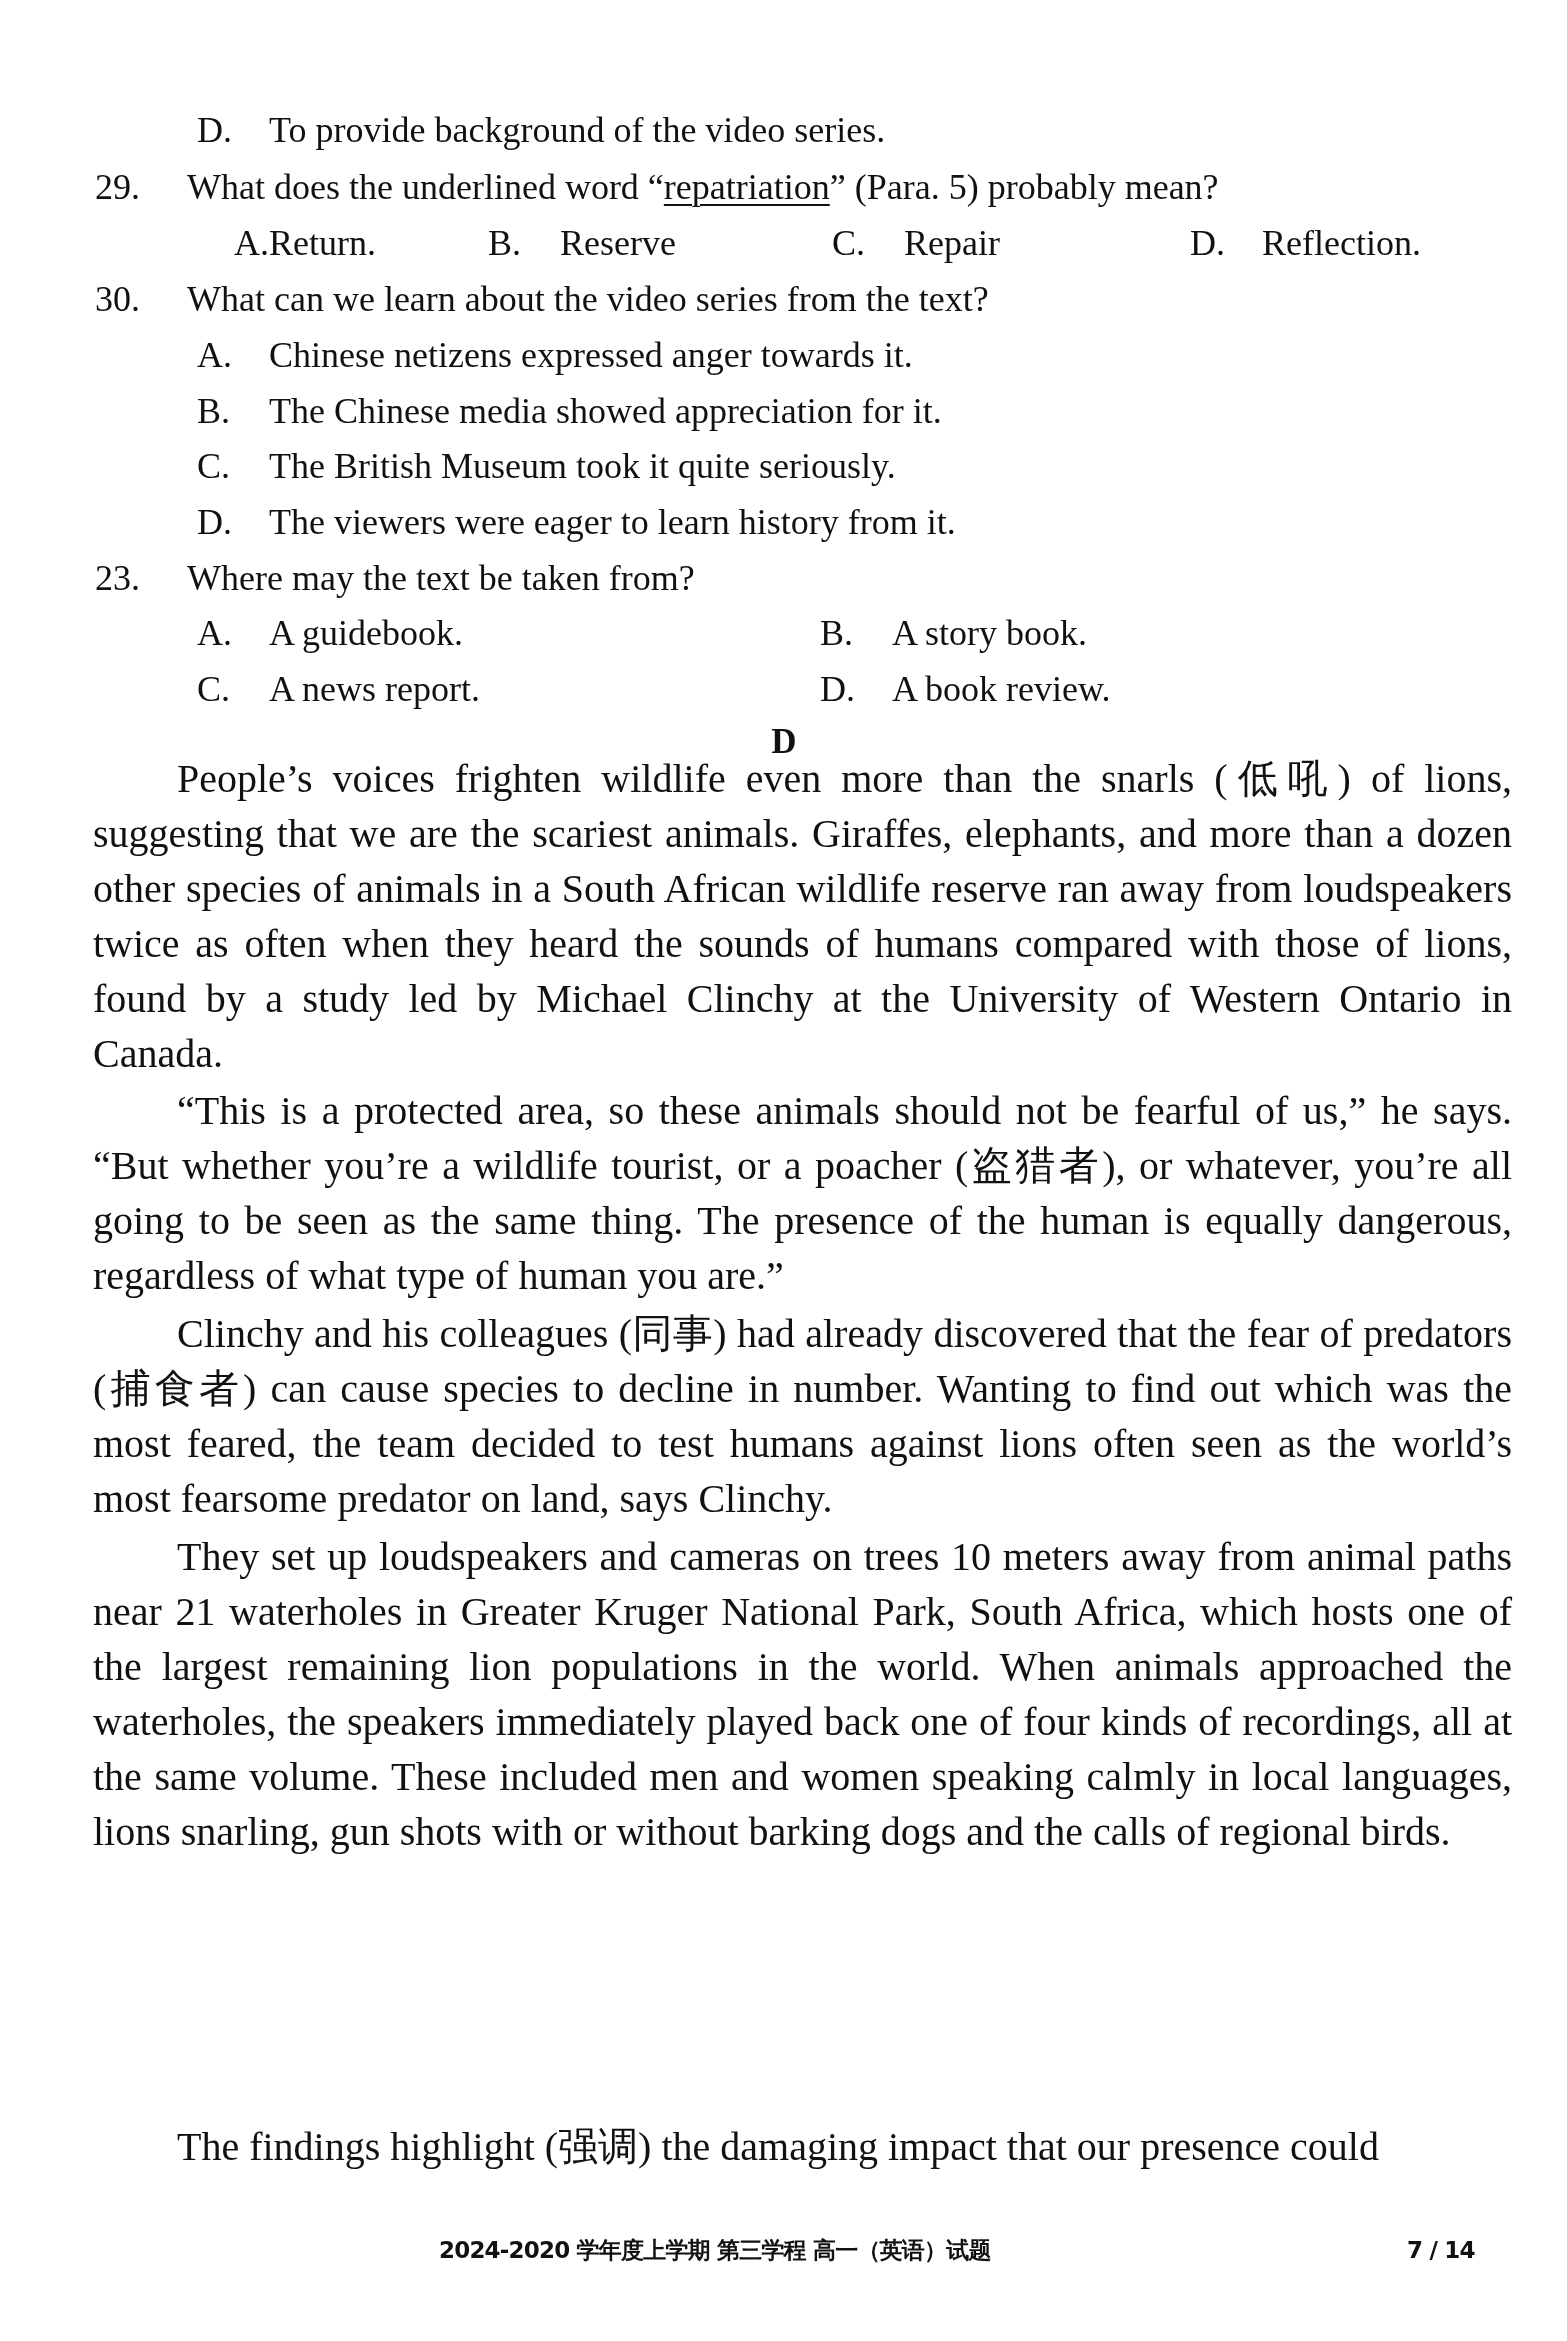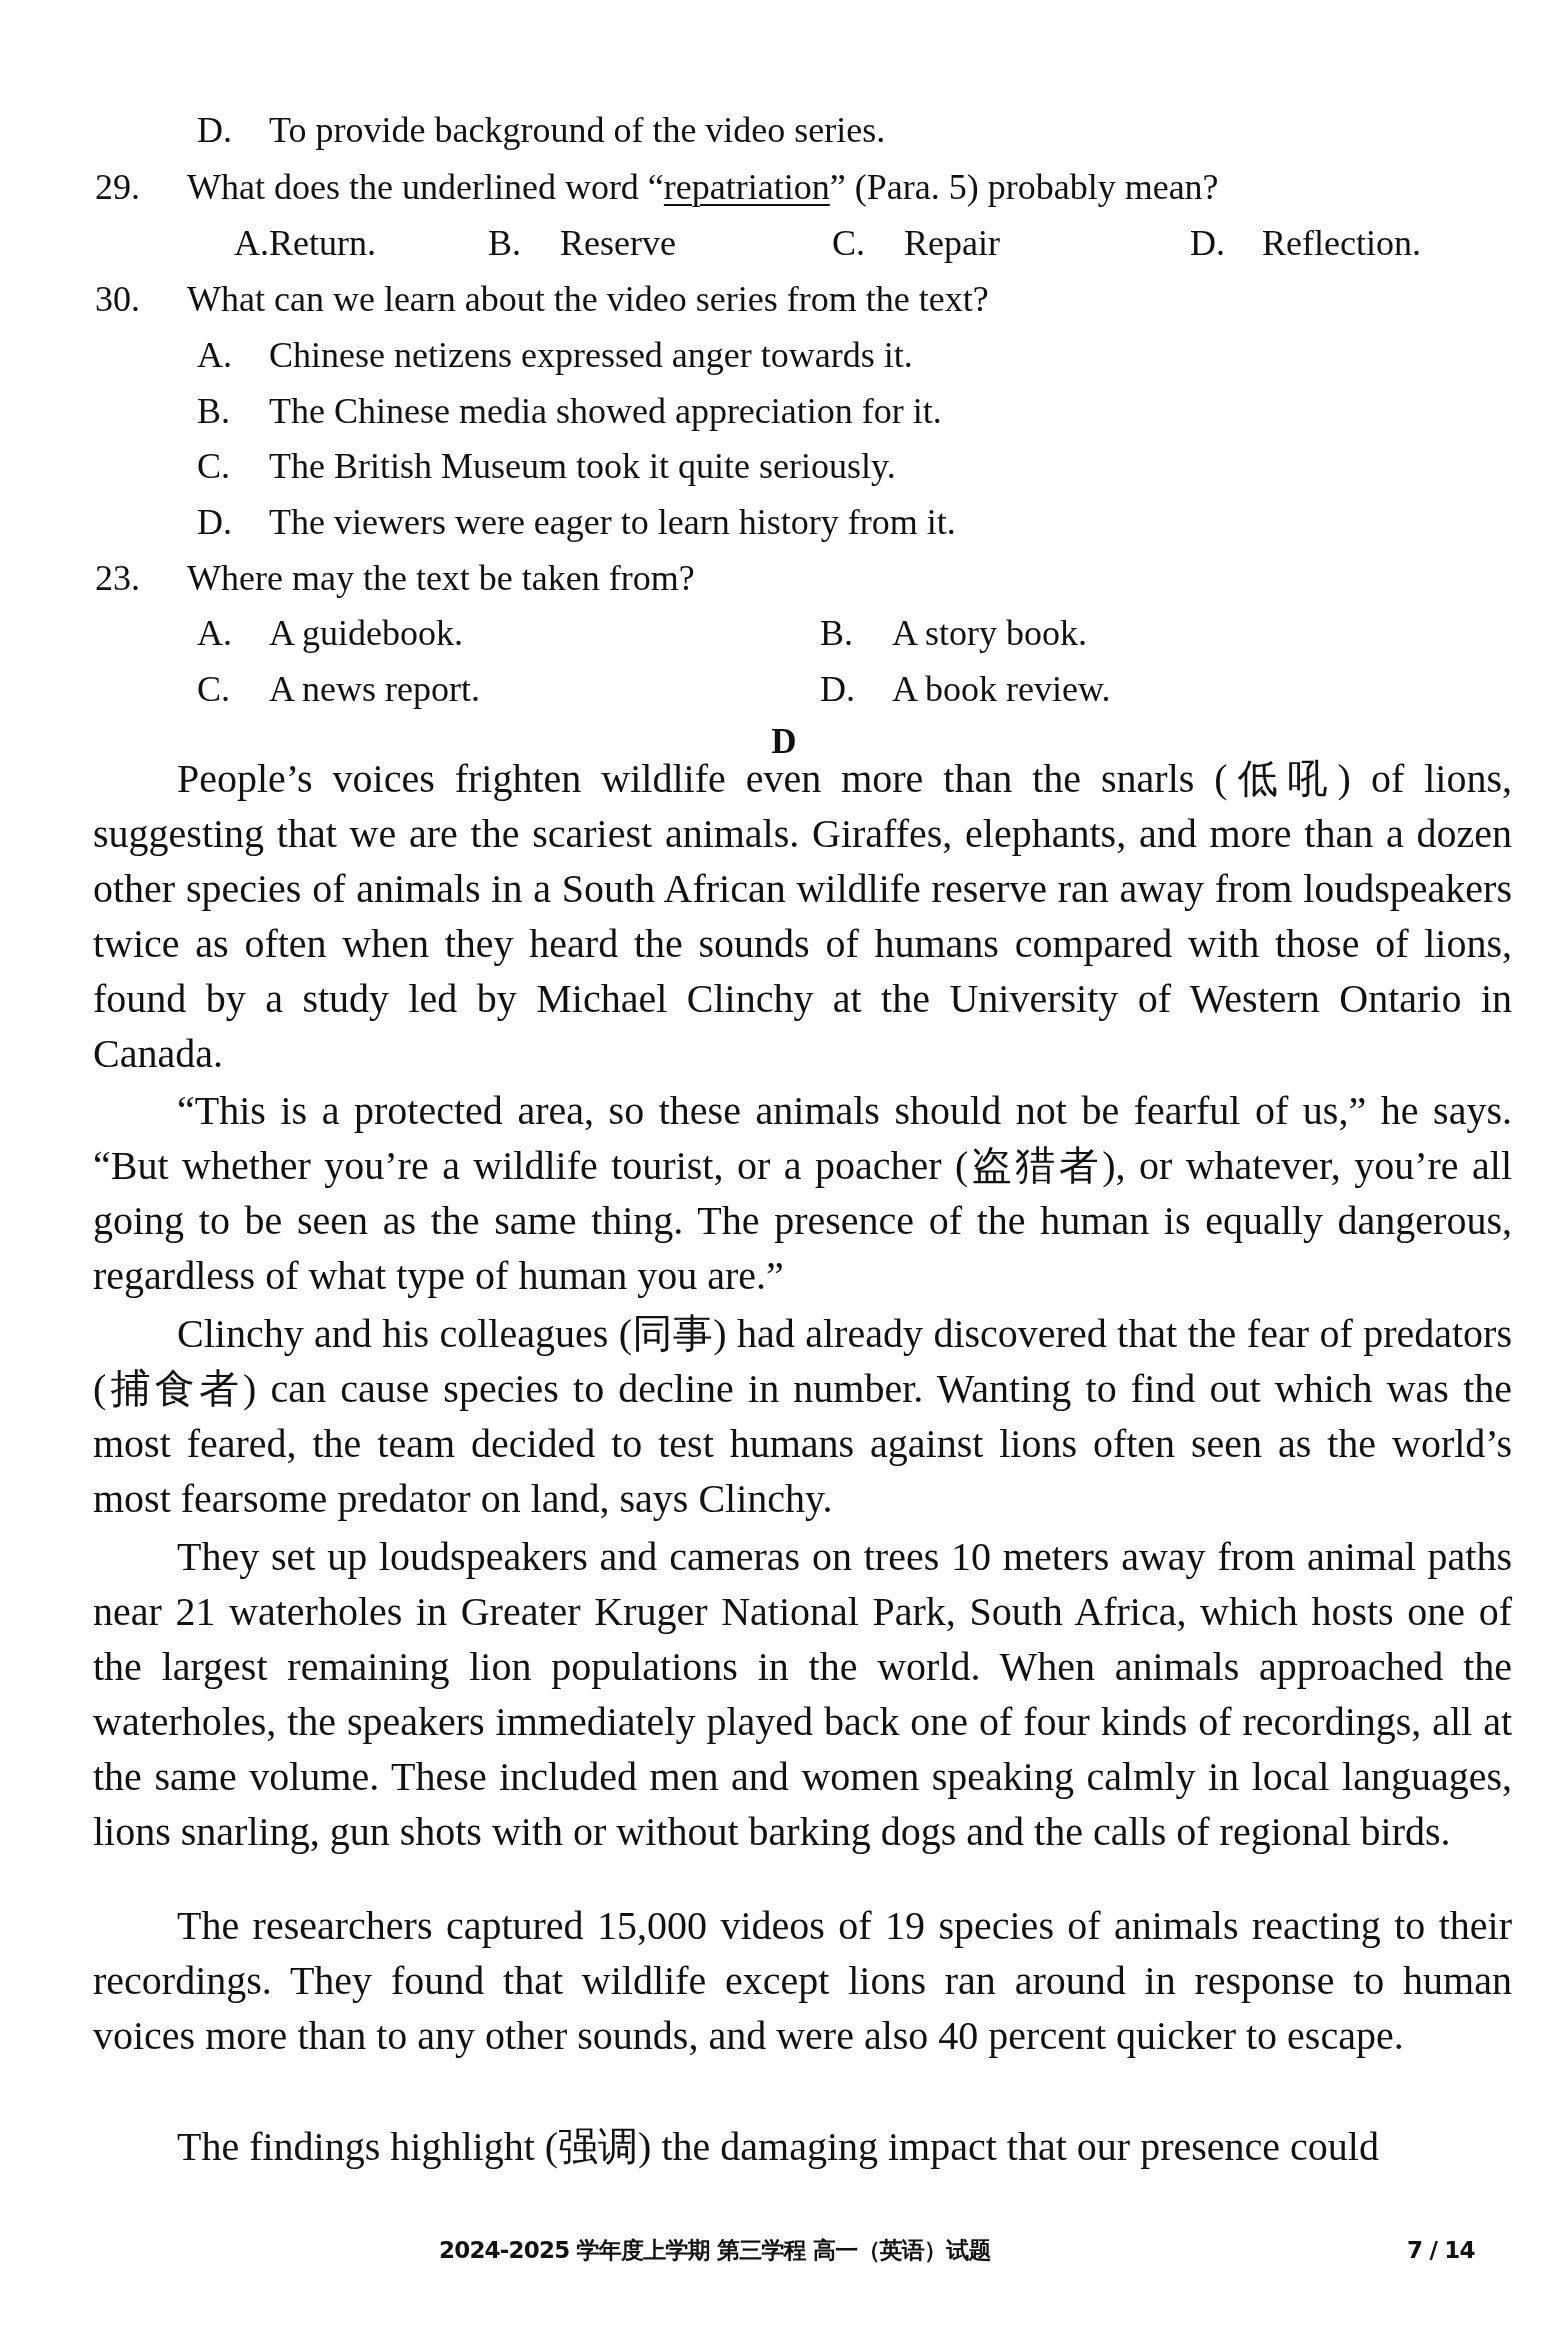--- a/index.html
+++ b/index.html
@@ -92,19 +92,18 @@
       <span class="opt-letter">D.</span><span>A book review.</span>
     </div>
   </div>
 
   <div class="section-title" style="top:719px;">D</div>
 
   <p class="para" style="top:751px; margin:0;">People’s voices frighten wildlife even more than the snarls (低吼) of lions, suggesting that we are the scariest animals. Giraffes, elephants, and more than a dozen other species of animals in a South African wildlife reserve ran away from loudspeakers twice as often when they heard the sounds of humans compared with those of lions, found by a study led by Michael Clinchy at the University of Western Ontario in Canada.</p>
   <p class="para" style="top:1083px; margin:0;">“This is a protected area, so these animals should not be fearful of us,” he says. “But whether you’re a wildlife tourist, or a poacher (盗猎者), or whatever, you’re all going to be seen as the same thing. The presence of the human is equally dangerous, regardless of what type of human you are.”</p>
   <p class="para" style="top:1306px; margin:0;">Clinchy and his colleagues (同事) had already discovered that the fear of predators (捕食者) can cause species to decline in number. Wanting to find out which was the most feared, the team decided to test humans against lions often seen as the world’s most fearsome predator on land, says Clinchy.</p>
   <p class="para" style="top:1529px; margin:0;">They set up loudspeakers and cameras on trees 10 meters away from animal paths near 21 waterholes in Greater Kruger National Park, South Africa, which hosts one of the largest remaining lion populations in the world. When animals approached the waterholes, the speakers immediately played back one of four kinds of recordings, all at the same volume. These included men and women speaking calmly in local languages, lions snarling, gun shots with or without barking dogs and the calls of regional birds.</p>
-  <p class="para" style="top:1898px; margin:0;">The researchers captured 15,000 videos of 19 species of animals reacting to their recordings. They found that wildlife except lions ran around in response to human voices more than to any other sounds, and were also 40 percent quicker to escape.</p>
   <p class="para" style="top:2119px; margin:0; text-align:left;">The findings highlight (强调) the damaging impact that our presence could</p>
 
-  <div class="footer" style="left:439px;">2024-2025 学年度上学期  第三学程  高一（英语）试题</div>
+  <div class="footer" style="left:439px;">2024-2020 学年度上学期  第三学程  高一（英语）试题</div>
   <div class="footer" style="left:1407px;">7 / 14</div>
 </div>
 
 
 </body></html>

